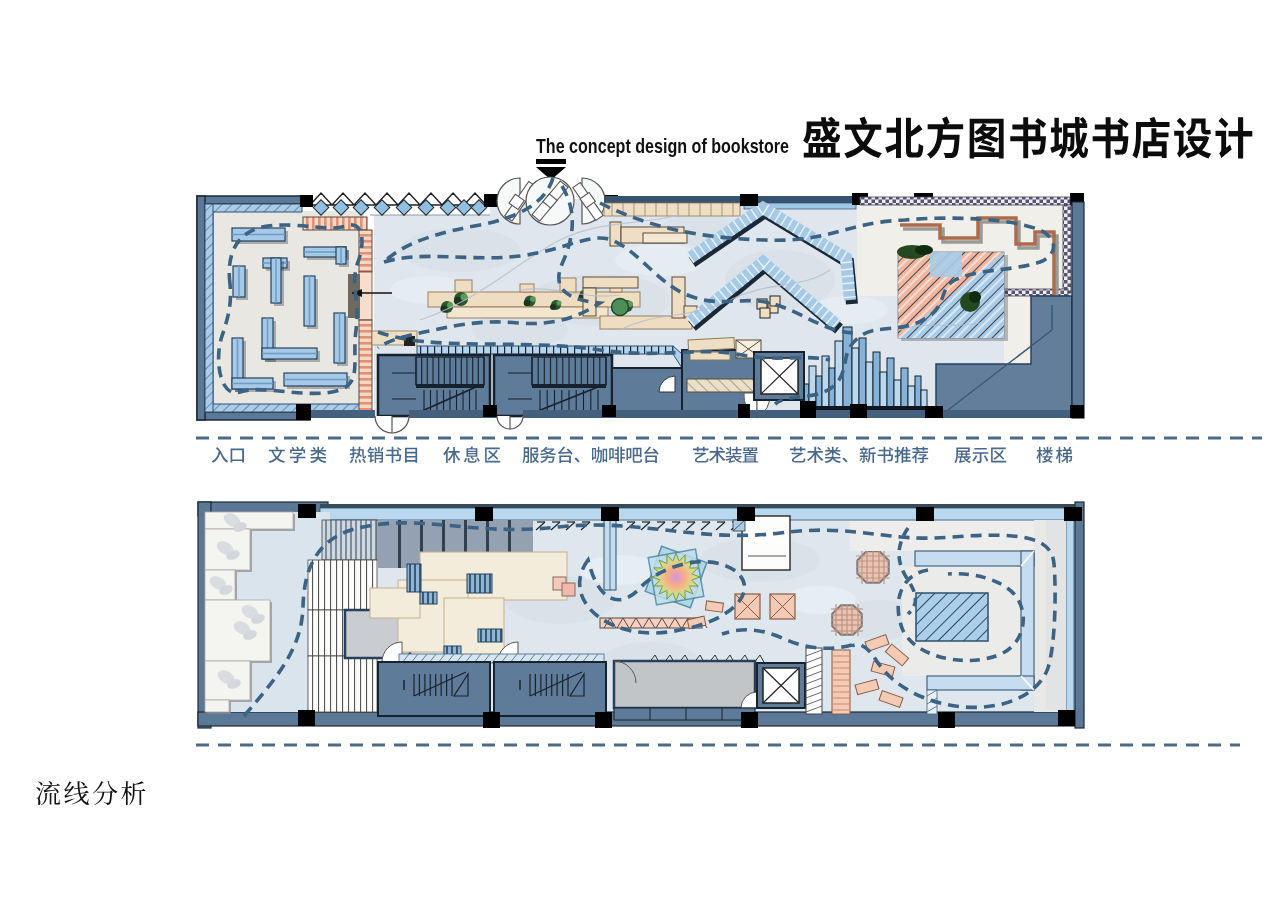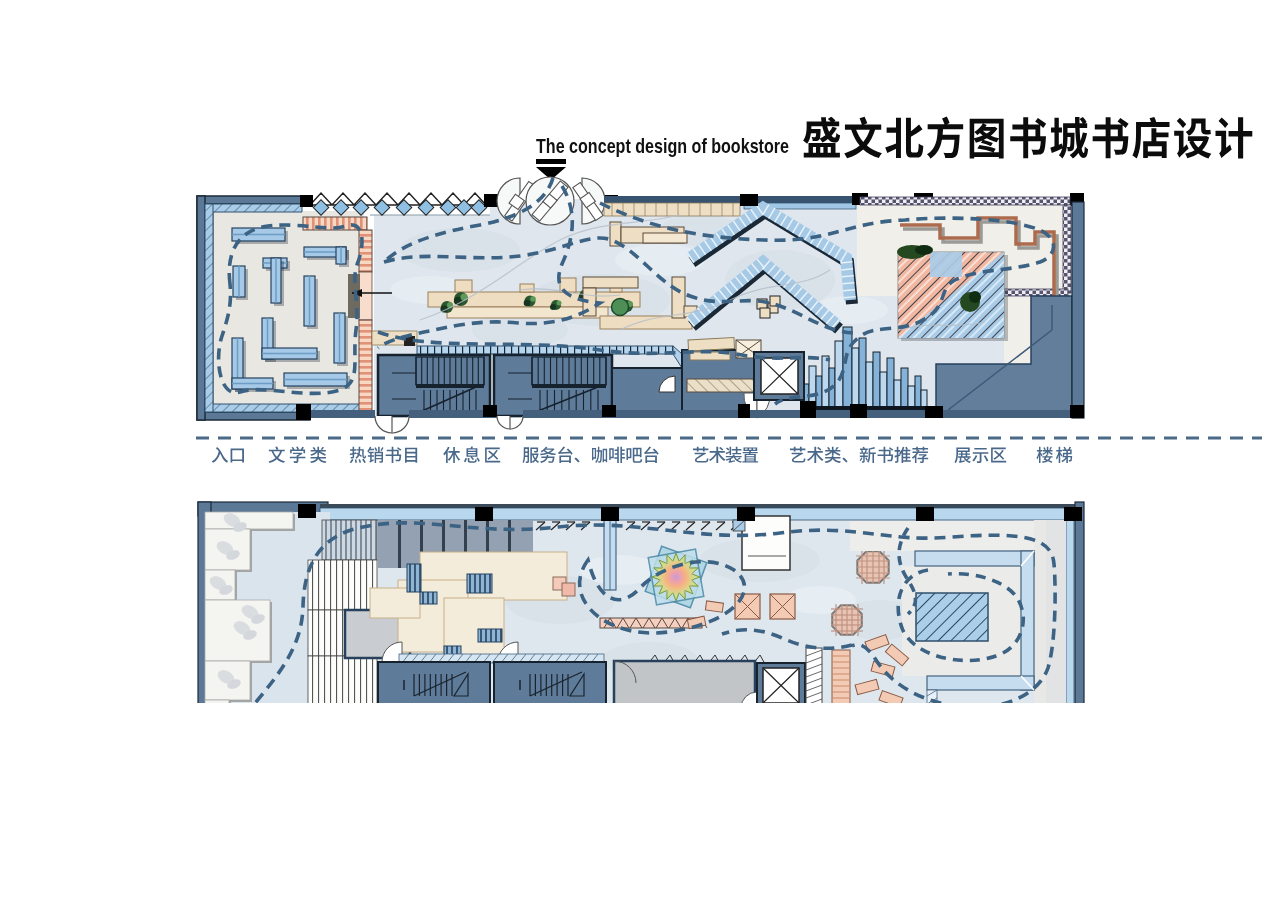--- a/index.html
+++ b/index.html
@@ -1,14 +1,14 @@
 <!DOCTYPE html>
 <html><head><meta charset="utf-8"><style>
 html,body{margin:0;padding:0;background:#fff;font-family:"Liberation Sans",sans-serif;}
-#page{position:relative;width:1280px;height:703px;overflow:hidden;}
+#page{position:relative;width:1280px;height:905px;overflow:hidden;}
 </style></head><body>
 <div id="page">
 <svg width="1280" height="905" viewBox="0 0 1280 905" xmlns="http://www.w3.org/2000/svg">
 <defs>
 <pattern id="hatchB" width="7" height="7" patternUnits="userSpaceOnUse" patternTransform="rotate(45)">
   <rect width="7" height="7" fill="#a9cde9"></rect>
           <line x1="0" y1="0" x2="0" y2="7" stroke="#3f5d7a" stroke-width="1.2"></line>
 </pattern>
 <pattern id="pinkV" width="6" height="14" patternUnits="userSpaceOnUse">
   <rect width="6" height="14" fill="#f8d7c3"></rect>

